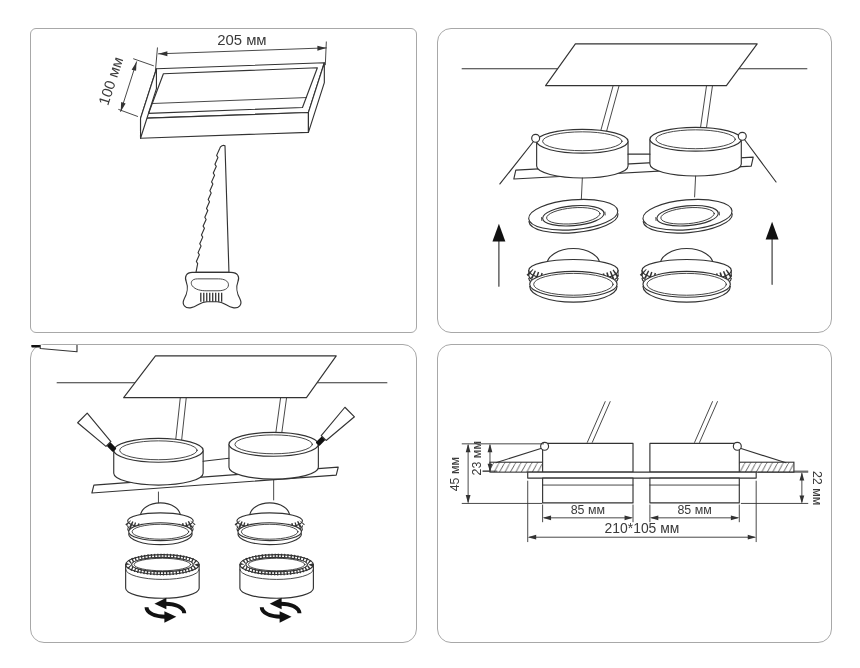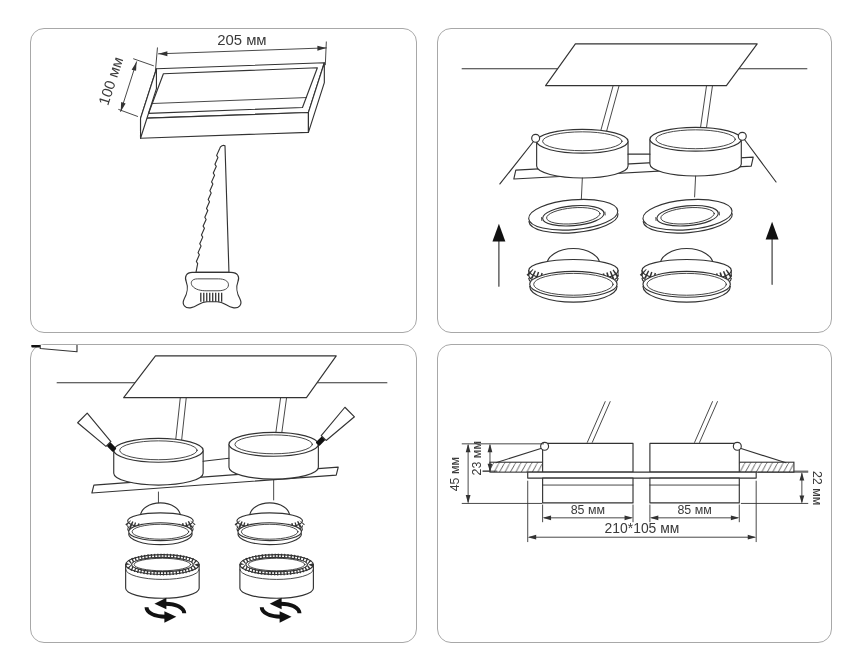--- a/index.html
+++ b/index.html
@@ -5,21 +5,21 @@
   :root{
     --background:#ffffff; --panel-border:#a8a8a8; --line:#333333;
     --text:#3a3a3a; --solid:#111111;
   }
   html,body{margin:0;padding:0;background:var(--background);}
   .canvas{position:relative;width:860px;height:668px;background:var(--background);
           font-family:"Liberation Sans",sans-serif;overflow:hidden;}
   .panel{position:absolute;border:1.5px solid var(--panel-border);border-radius:14px;
          box-sizing:border-box;background:var(--background);}
   .panel svg{display:block;width:100%;height:100%;}
-  #panel-cutout   {left:30px; top:28px;  width:387px;height:305px;}
+  #panel-cutout   {left:30px; top:28px;  width:387px;height:305px;border-radius:6px;}
   #panel-insert   {left:437px;top:28px;  width:395px;height:305px;}
   #panel-fasten   {left:30px; top:344px; width:387px;height:299px;}
   #panel-dims     {left:437px;top:344px; width:395px;height:299px;}
   .ln{fill:none;stroke:var(--line);stroke-width:1.15;stroke-linecap:round;stroke-linejoin:round;}
   .thin{stroke-width:0.9;}
   .fw{fill:#fff;stroke:var(--line);stroke-width:1.15;stroke-linejoin:round;}
   .ah{fill:var(--line);stroke:none;}
   .sb{fill:var(--solid);stroke:none;}
   .knurl{fill:none;stroke:var(--line);}
   .hatchrect{fill:url(#hatch4);stroke:var(--line);stroke-width:1.1;}

